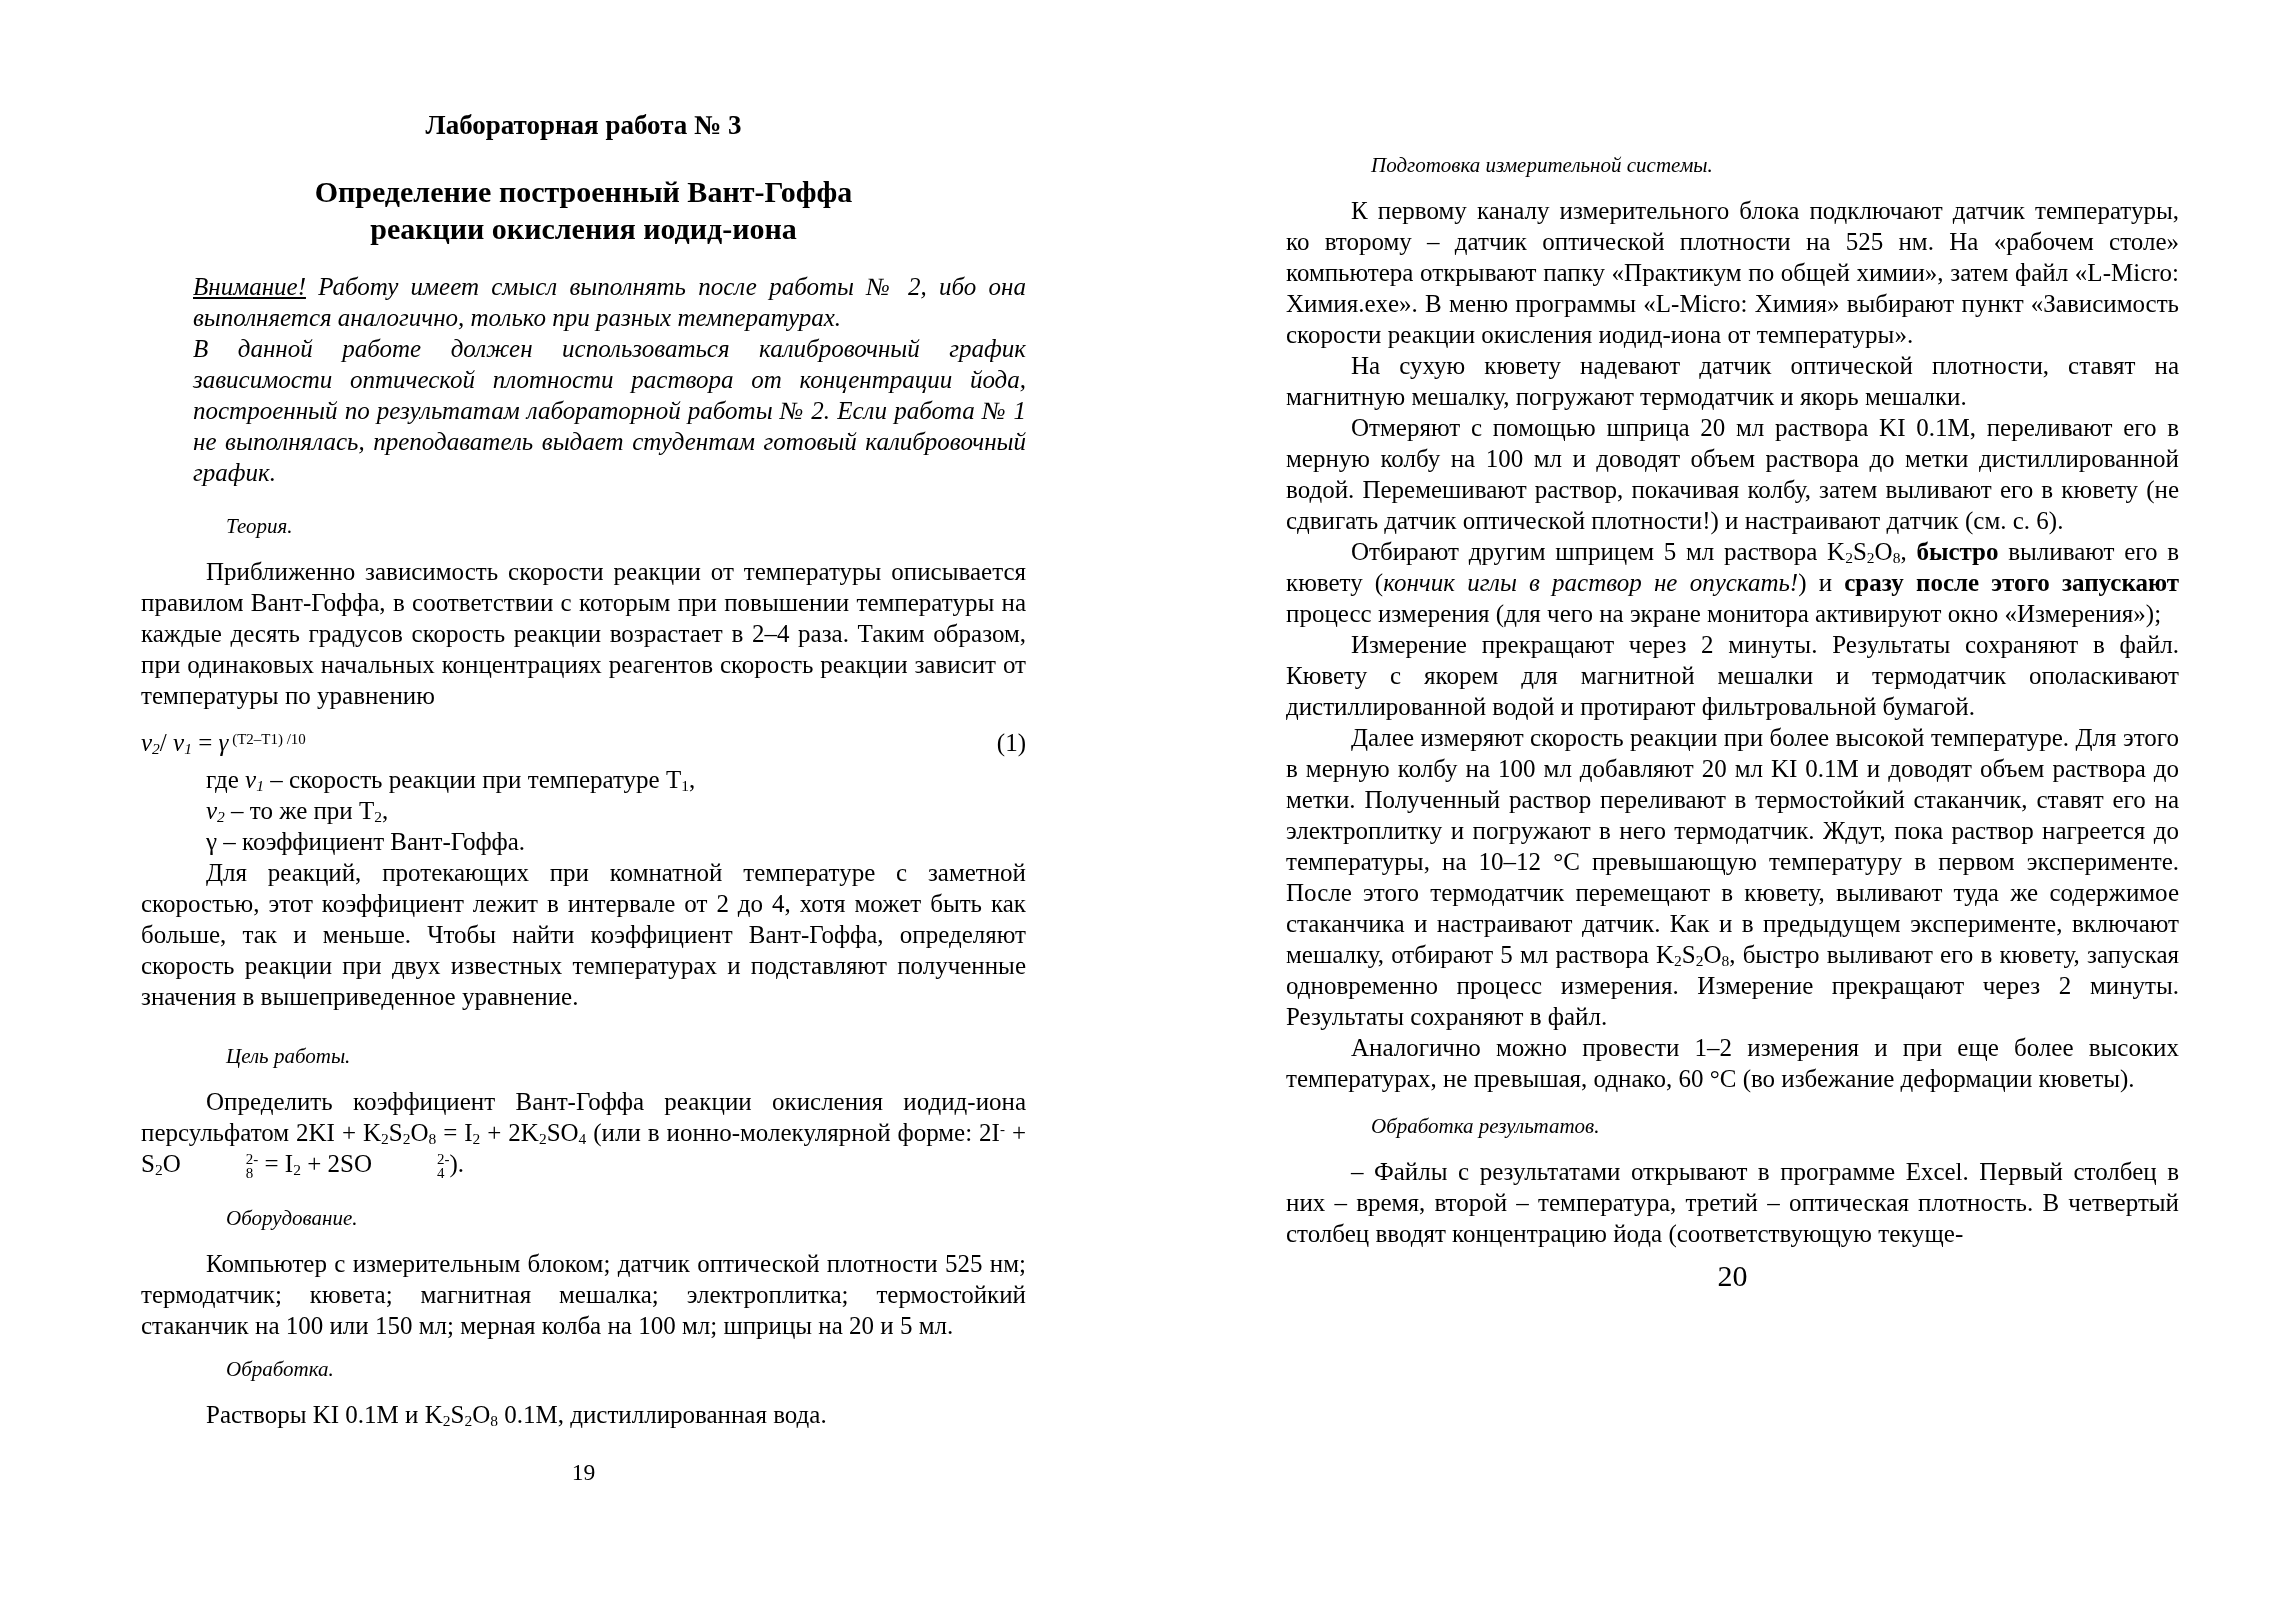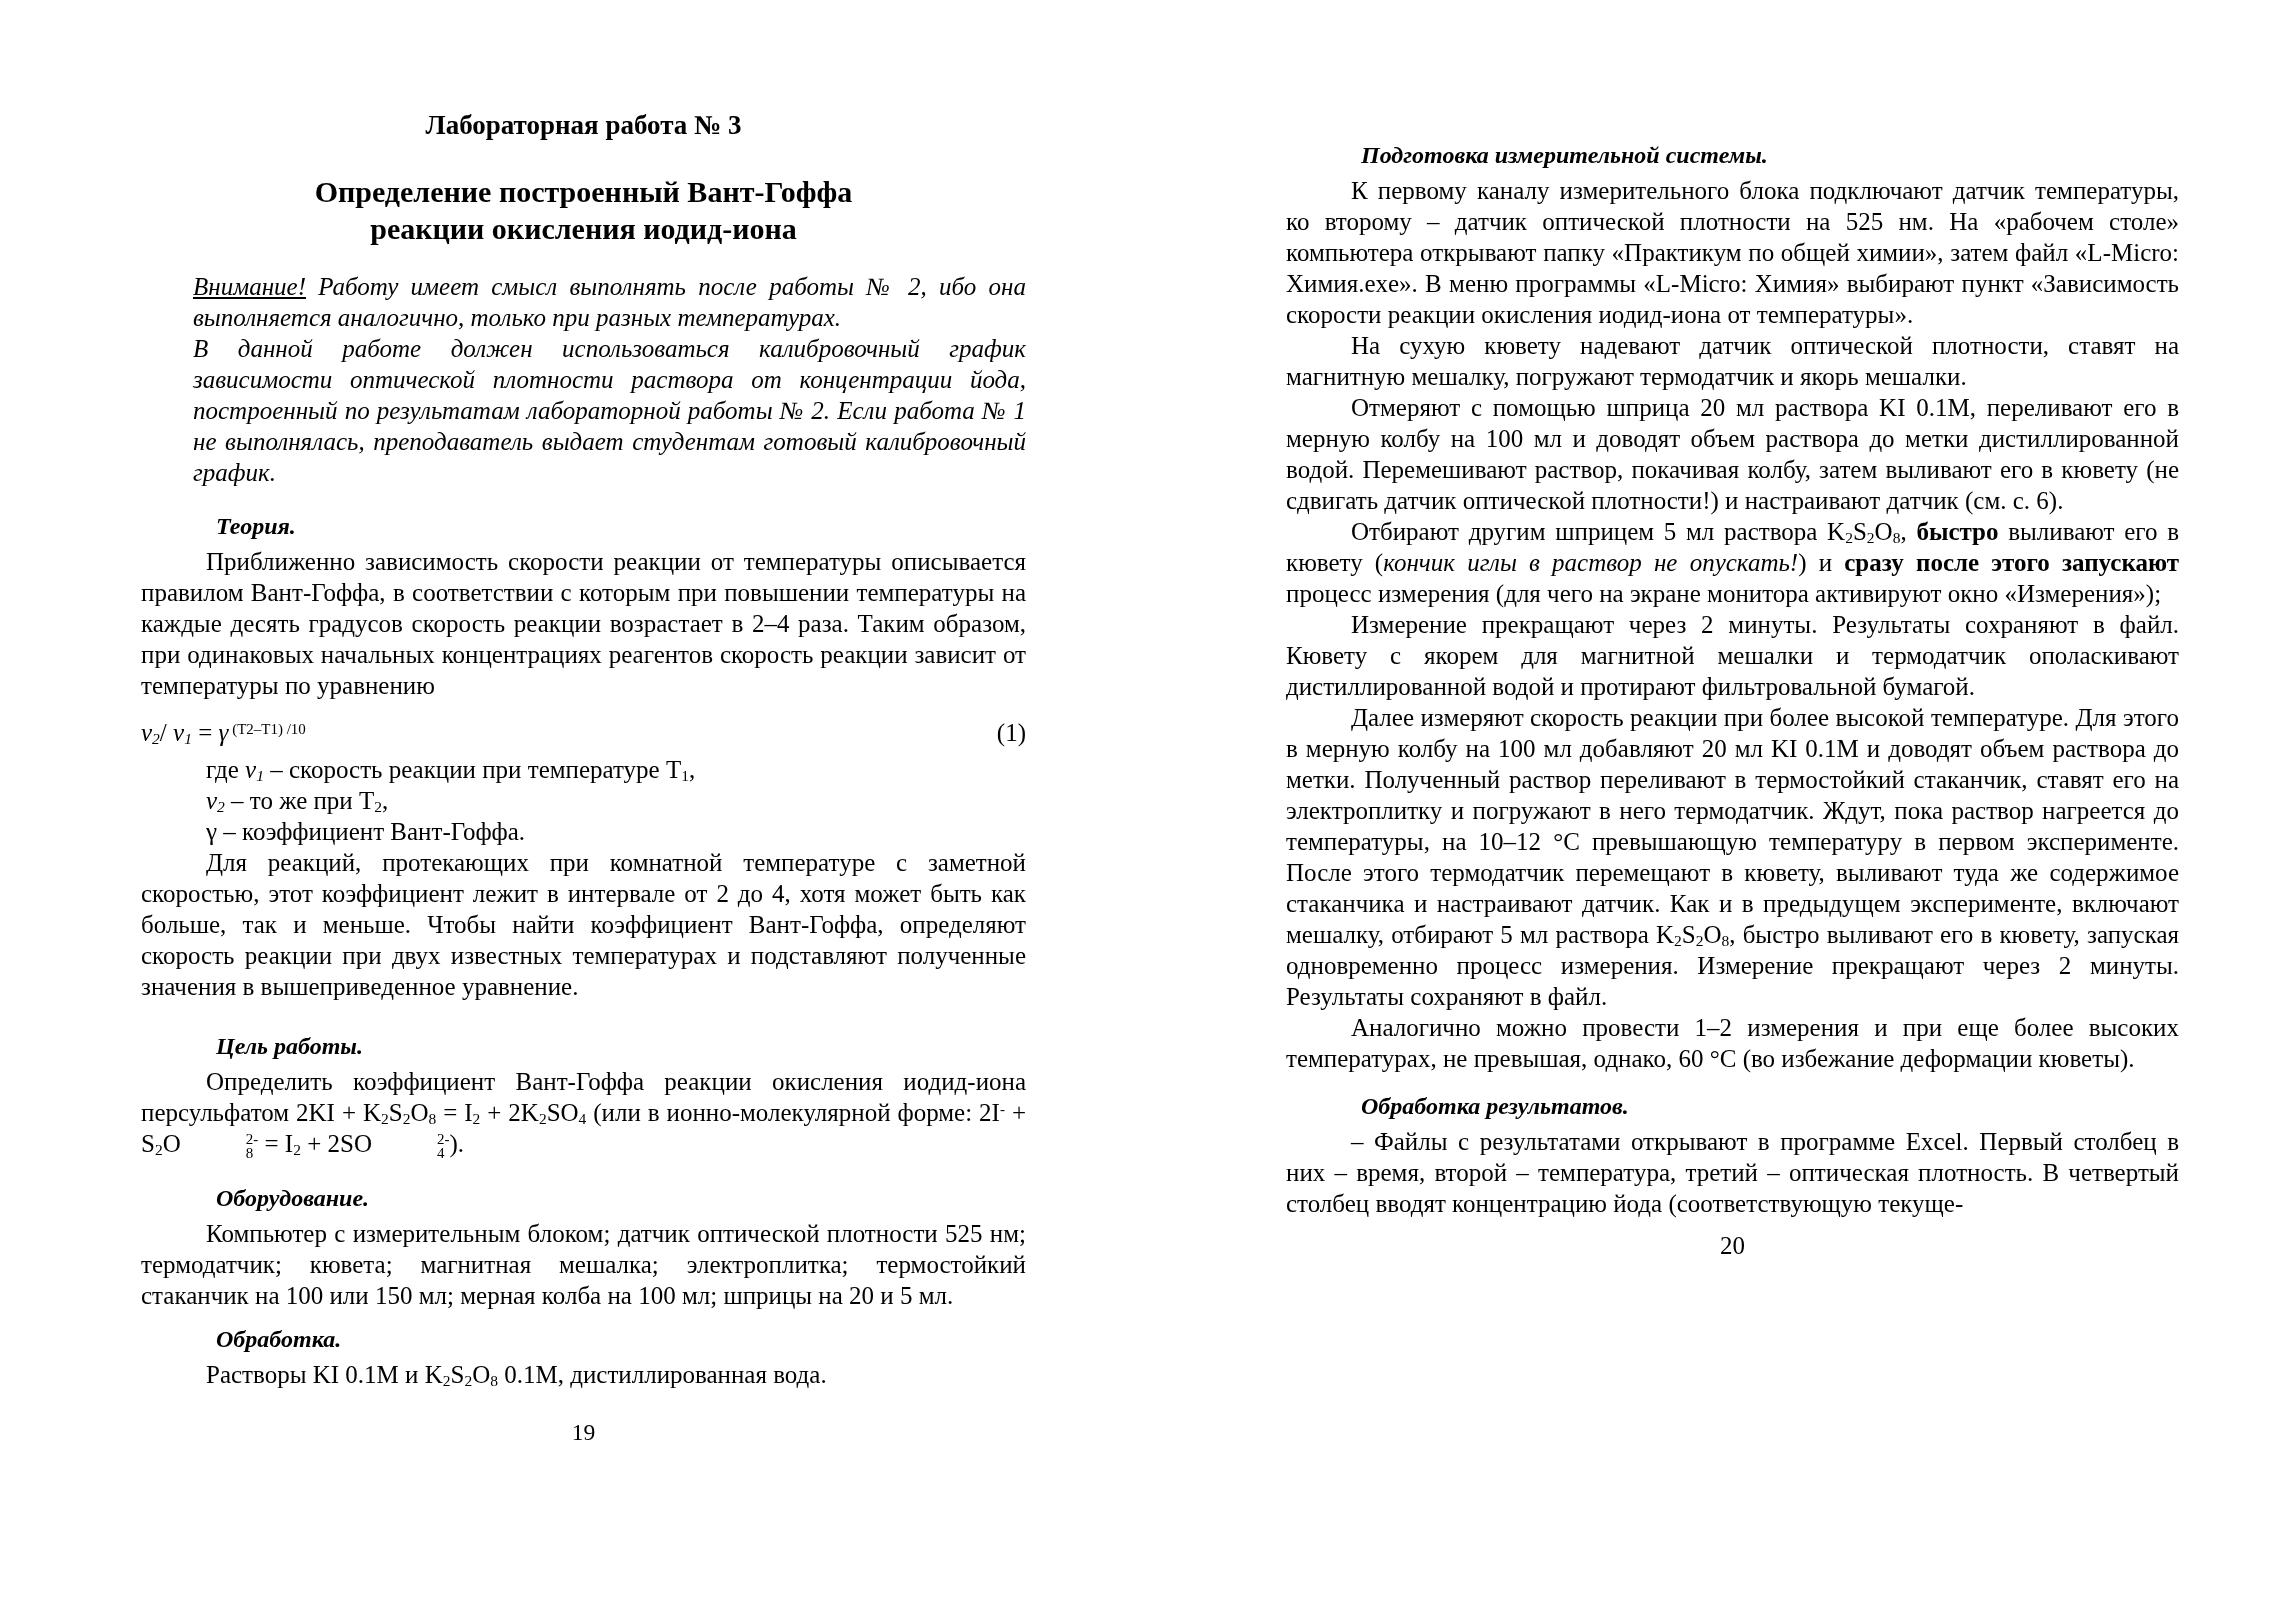--- a/index.html
+++ b/index.html
@@ -8,33 +8,33 @@
   .page{position:absolute;top:0;font-size:25px;line-height:31px;}
   .page-left{left:141px;width:885px;padding-top:109px;}
   .page-right{left:1286px;width:893px;padding-top:136px;}
   .doc-title{text-align:center;font-weight:bold;font-size:27px;line-height:33px;}
   .main-heading{margin-top:31px;text-align:center;font-weight:bold;font-size:30px;line-height:37px;}
   .notice{margin-top:23.6px;margin-left:52px;font-style:italic;}
   .notice p{margin:0;text-align:justify;}
   .u{text-decoration:underline;}
   .b{font-weight:bold;}
   .i{font-style:italic;}
-  .sec{margin:4px;font-weight:bold;font-style:italic;font-size:24px;line-height:31px;text-indent:71px;}
+  .sec{margin:14px;font-weight:normal;font-style:italic;font-size:21px;line-height:31px;text-indent:71px;}
   .mt-sec{margin-top:23.6px;}
   p.body{margin:0;text-align:justify;}
   .ind{text-indent:65px;}
   .defline{text-indent:65px;text-align:left;}
   sub{font-size:0.62em;line-height:0;vertical-align:-0.22em;}
   sup{font-size:0.6em;line-height:0;vertical-align:0.5em;}
   .stk{display:inline-block;vertical-align:-0.45em;line-height:0.95;font-size:0.6em;text-align:left;}
   .stk span{display:block;}
   .equation{position:relative;margin-top:10.5px;height:42px;line-height:42px;}
   .equation .eqnum{position:absolute;right:0;top:0;}
   .pagenum{text-align:center;font-size:23.6px;margin-top:27.5px;}
-  .pagenum-r{text-align:center;font-size:25px;margin-top:10.5px;}
+  .pagenum-r{text-align:center;font-size:30px;margin-top:10.5px;}
 </style>
 </head>
 <body>
 
 <div class="canvas">
 
   <div class="page page-left">
     <div class="doc-title">Лабораторная работа № 3</div>
     <div class="main-heading">
       <div>Определение построенный Вант-Гоффа</div>

